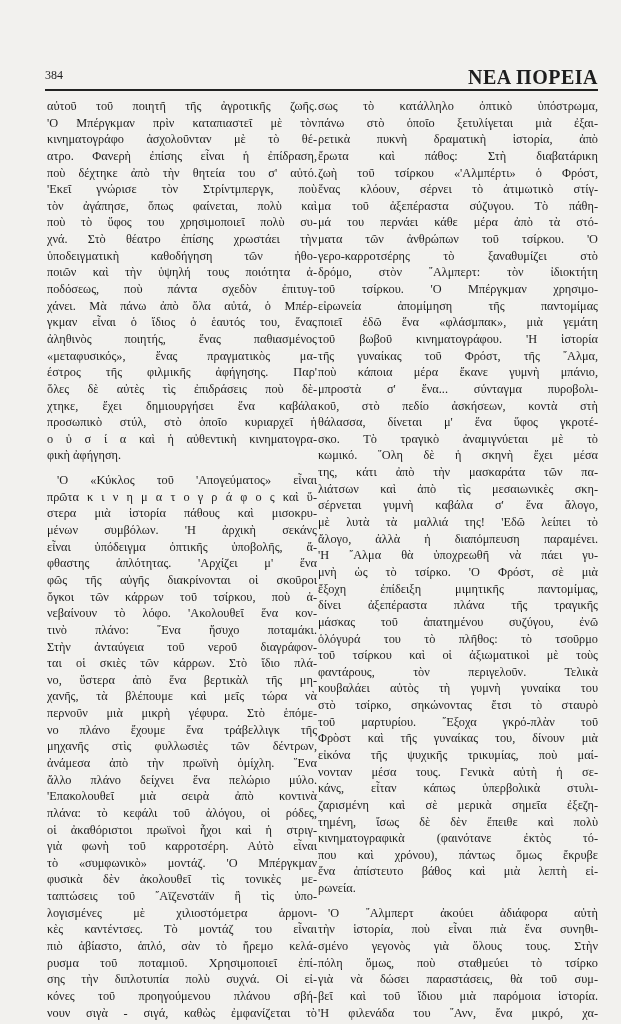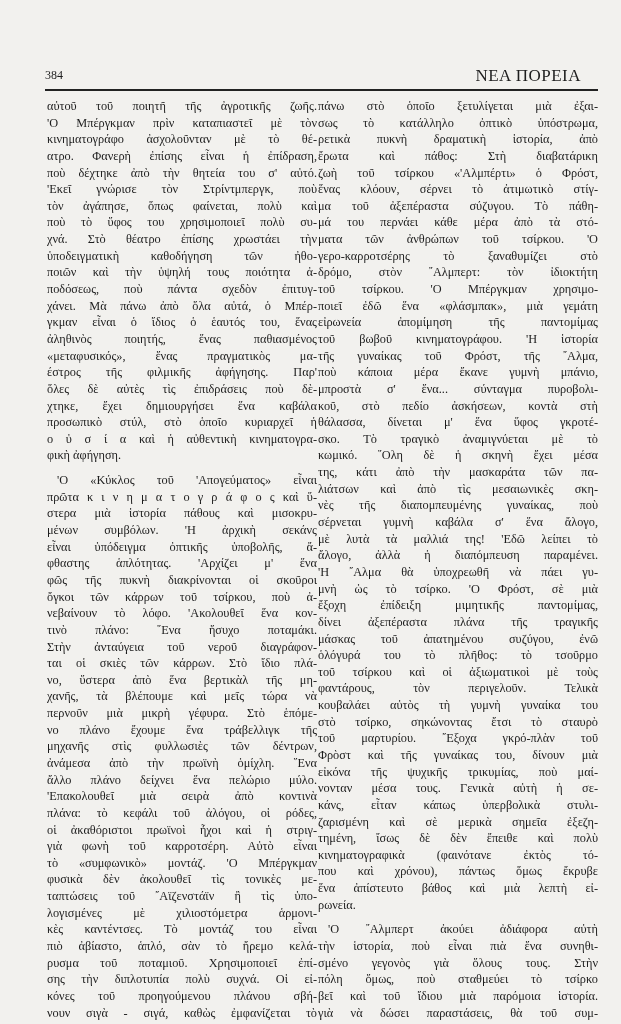--- a/index.html
+++ b/index.html
@@ -11,22 +11,22 @@
     }
     .page { position: relative; width: 536px; height: 1024px; }
     .header {
       position: absolute; left: 45px; top: 68px; width: 553px; height: 22px;
     }
     .page-number {
       position: absolute; left: 0; top: 0;
       font-family: "Liberation Serif", serif; font-size: 12px;
     }
     .journal-title {
-      position: absolute; right: 17px; top: -2px;
-      font-family: "Liberation Serif", serif; font-weight: normal; font-size: 17px; letter-spacing: 0.5px;
+      position: absolute; right: 0; top: -2px;
+      font-family: "Liberation Serif", serif; font-weight: bold; font-size: 20px; letter-spacing: 0.5px;
     }
     .rule {
       position: absolute; left: 45px; top: 89px; width: 553px; height: 0;
       border-top: 2px solid #222;
     }
     .col {
       position: absolute; top: 98px;
       font-family: "Liberation Serif", serif;
       font-size: 12.3px; line-height: 16.65px;
     }
@@ -73,21 +73,21 @@
         <div class="line last">φικὴ ἀφήγηση.</div>
       </div>
       <div class="para-gap"></div>
       <div>
         <div class="line indent">'Ο «Κύκλος τοῦ 'Απογεύματος» εἶναι</div>
         <div class="line">πρῶτα κ ι ν η μ α τ ο γ ρ ά φ ο ς καὶ ὕ-</div>
         <div class="line">στερα μιὰ ἱστορία πάθους καὶ μισοκρυ-</div>
         <div class="line">μένων συμβόλων. 'Η ἀρχικὴ σεκάνς</div>
         <div class="line">εἶναι ὑπόδειγμα ὀπτικῆς ὑποβολῆς, ἄ-</div>
         <div class="line">φθαστης ἁπλότητας. 'Αρχίζει μ' ἕνα</div>
-        <div class="line">φῶς τῆς πυκνὴ διακρίνονται οἱ σκοῦροι</div>
+        <div class="line">φῶς τῆς αὐγῆς διακρίνονται οἱ σκοῦροι</div>
         <div class="line">ὄγκοι τῶν κάρρων τοῦ τσίρκου, ποὺ ἀ-</div>
         <div class="line">νεβαίνουν τὸ λόφο. 'Ακολουθεῖ ἕνα κον-</div>
         <div class="line">τινὸ πλάνο: ῞Ενα ἥσυχο ποταμάκι.</div>
         <div class="line">Στὴν ἀνταύγεια τοῦ νεροῦ διαγράφον-</div>
         <div class="line">ται οἱ σκιὲς τῶν κάρρων. Στὸ ἴδιο πλά-</div>
         <div class="line">νο, ὕστερα ἀπὸ ἕνα βερτικὰλ τῆς μη-</div>
         <div class="line">χανῆς, τὰ βλέπουμε καὶ μεῖς τώρα νὰ</div>
         <div class="line">περνοῦν μιὰ μικρὴ γέφυρα. Στὸ ἑπόμε-</div>
         <div class="line">νο πλάνο ἔχουμε ἕνα τράβελλιγκ τῆς</div>
         <div class="line">μηχανῆς στὶς φυλλωσιὲς τῶν δέντρων,</div>
@@ -104,45 +104,44 @@
         <div class="line">κὲς καντέντσες. Τὸ μοντάζ του εἶναι</div>
         <div class="line">πιὸ ἀβίαστο, ἁπλό, σὰν τὸ ἤρεμο κελά-</div>
         <div class="line">ρυσμα τοῦ ποταμιοῦ. Χρησιμοποιεῖ ἐπί-</div>
         <div class="line">σης τὴν διπλοτυπία πολὺ συχνά. Οἱ εἰ-</div>
         <div class="line">κόνες τοῦ προηγούμενου πλάνου σβή-</div>
         <div class="line">νουν σιγὰ - σιγά, καθὼς ἐμφανίζεται τὸ</div>
       </div>
     </div>
   <div class="col right" id="col-right">
       <div>
+        <div class="line">σως τὸ κατάλληλο ὀπτικὸ ὑπόστρωμα,</div>
         <div class="line">πάνω στὸ ὁποῖο ξετυλίγεται μιὰ ἐξαι-</div>
-        <div class="line">σως τὸ κατάλληλο ὀπτικὸ ὑπόστρωμα,</div>
         <div class="line">ρετικὰ πυκνὴ δραματικὴ ἱστορία, ἀπὸ</div>
         <div class="line">ἔρωτα καὶ πάθος: Στὴ διαβατάρικη</div>
         <div class="line">ζωὴ τοῦ τσίρκου «'Αλμπέρτι» ὁ Φρόστ,</div>
         <div class="line">ἕνας κλόουν, σέρνει τὸ ἀτιμωτικὸ στίγ-</div>
         <div class="line">μα τοῦ ἀξεπέραστα σύζυγου. Τὸ πάθη-</div>
         <div class="line">μά του περνάει κάθε μέρα ἀπὸ τὰ στό-</div>
         <div class="line">ματα τῶν ἀνθρώπων τοῦ τσίρκου. 'Ο</div>
         <div class="line">γερο-καρροτσέρης τὸ ξαναθυμίζει στὸ</div>
         <div class="line">δρόμο, στὸν ῎Αλμπερτ: τὸν ἰδιοκτήτη</div>
         <div class="line">τοῦ τσίρκου. 'Ο Μπέργκμαν χρησιμο-</div>
+        <div class="line">εἰρωνεία ἀπομίμηση τῆς παντομίμας</div>
         <div class="line">ποιεῖ ἐδῶ ἕνα «φλάσμπακ», μιὰ γεμάτη</div>
-        <div class="line">εἰρωνεία ἀπομίμηση τῆς παντομίμας</div>
         <div class="line">τοῦ βωβοῦ κινηματογράφου. 'Η ἱστορία</div>
         <div class="line">τῆς γυναίκας τοῦ Φρόστ, τῆς ῎Αλμα,</div>
         <div class="line">ποὺ κάποια μέρα ἔκανε γυμνὴ μπάνιο,</div>
         <div class="line">μπροστὰ σ' ἕνα... σύνταγμα πυροβολι-</div>
         <div class="line">κοῦ, στὸ πεδίο ἀσκήσεων, κοντὰ στὴ</div>
         <div class="line">θάλασσα, δίνεται μ' ἕνα ὕφος γκροτέ-</div>
         <div class="line">σκο. Τὸ τραγικὸ ἀναμιγνύεται μὲ τὸ</div>
         <div class="line">κωμικό. ῞Ολη δὲ ἡ σκηνὴ ἔχει μέσα</div>
         <div class="line">της, κάτι ἀπὸ τὴν μασκαράτα τῶν πα-</div>
         <div class="line">λιάτσων καὶ ἀπὸ τὶς μεσαιωνικὲς σκη-</div>
-        <div class="line">νὲς τῆς διαπομπευμένης γυναίκας, ποὺ</div>
         <div class="line">σέρνεται γυμνὴ καβάλα σ' ἕνα ἄλογο,</div>
         <div class="line">μὲ λυτὰ τὰ μαλλιά της! 'Εδῶ λείπει τὸ</div>
         <div class="line">ἄλογο, ἀλλὰ ἡ διαπόμπευση παραμένει.</div>
         <div class="line">'Η ῎Αλμα θὰ ὑποχρεωθῆ νὰ πάει γυ-</div>
         <div class="line">μνὴ ὡς τὸ τσίρκο. 'Ο Φρόστ, σὲ μιὰ</div>
         <div class="line">ἔξοχη ἐπίδειξη μιμητικῆς παντομίμας,</div>
         <div class="line">δίνει ἀξεπέραστα πλάνα τῆς τραγικῆς</div>
         <div class="line">μάσκας τοῦ ἀπατημένου συζύγου, ἐνῶ</div>
         <div class="line">ὁλόγυρά του τὸ πλῆθος: τὸ τσοῦρμο</div>
         <div class="line">τοῦ τσίρκου καὶ οἱ ἀξιωματικοὶ μὲ τοὺς</div>
@@ -160,18 +159,18 @@
         <div class="line">που καὶ χρόνου), πάντως ὅμως ἔκρυβε</div>
         <div class="line">ἕνα ἀπίστευτο βάθος καὶ μιὰ λεπτὴ εἰ-</div>
         <div class="line last">ρωνεία.</div>
       </div>
       <div class="para-gap"></div>
       <div>
         <div class="line indent">'Ο ῎Αλμπερτ ἀκούει ἀδιάφορα αὐτὴ</div>
         <div class="line">τὴν ἱστορία, ποὺ εἶναι πιὰ ἕνα συνηθι-</div>
         <div class="line">σμένο γεγονὸς γιὰ ὅλους τους. Στὴν</div>
         <div class="line">πόλη ὅμως, ποὺ σταθμεύει τὸ τσίρκο</div>
+        <div class="line">γιὰ νὰ δώσει παραστάσεις, θὰ τοῦ συμ-</div>
         <div class="line">βεῖ καὶ τοῦ ἴδιου μιὰ παρόμοια ἱστορία.</div>
-        <div class="line">γιὰ νὰ δώσει παραστάσεις, θὰ τοῦ συμ-</div>
         <div class="line">'Η φιλενάδα του ῎Ανν,  ἕνα μικρό, χα-</div>
       </div>
     </div>
 </div>
 
 </body></html>

